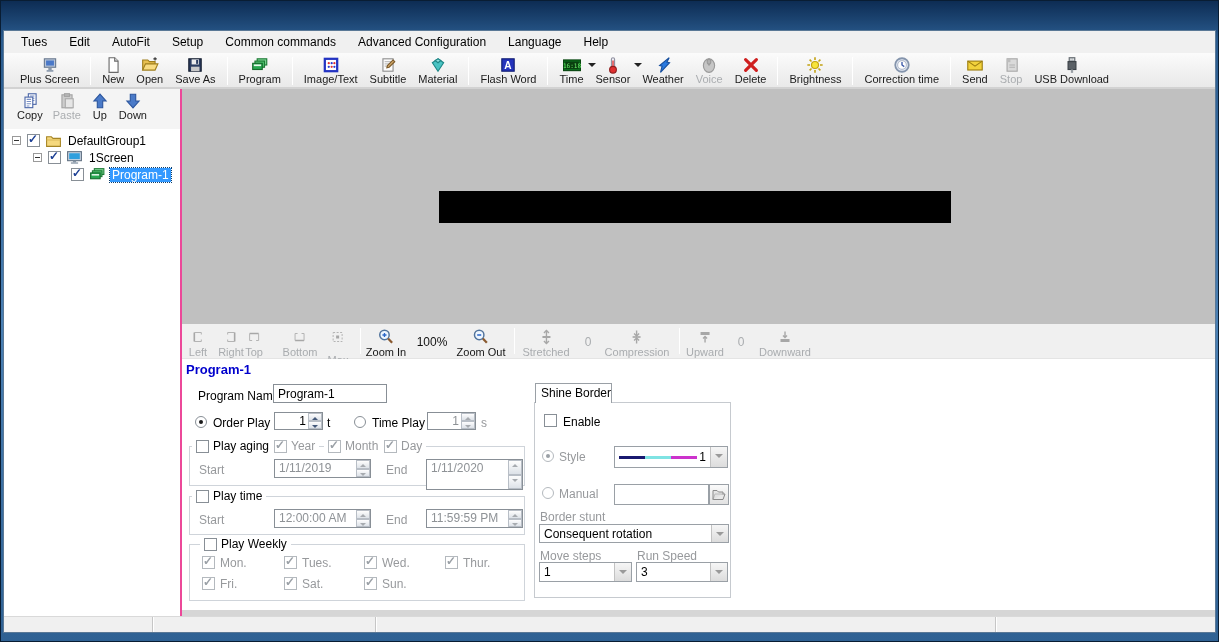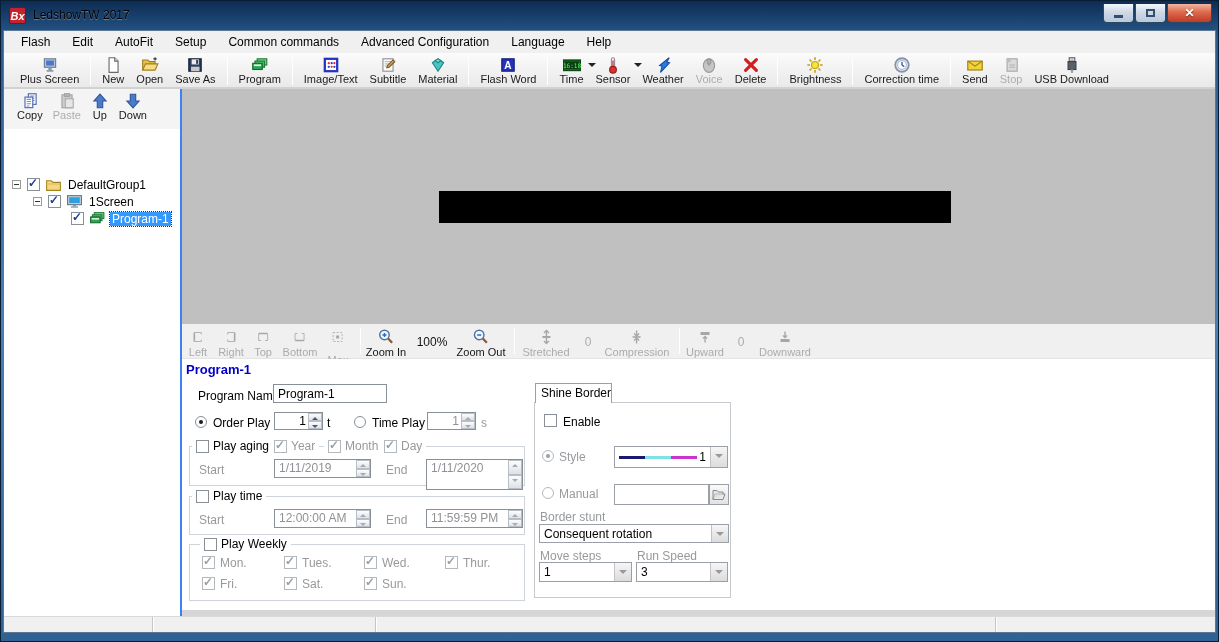--- a/index.html
+++ b/index.html
@@ -28,21 +28,21 @@
   .toolbar{height:36px;background:linear-gradient(#fbfbfb,#e9e9e9);border-bottom:2px solid #d2d2d2;display:flex;align-items:flex-start;padding:2px 0 0 10px;flex:none;}
   .tsep{width:1px;height:28px;background:#c4c4c4;border-right:1px solid #fff;margin:2px 5px 0 5px;flex:none;}
   .titem{display:flex;flex-direction:column;align-items:center;padding:0 6px;flex:none;position:relative;}
   .ticon{height:19px;display:flex;align-items:center;justify-content:center;}
   .tlabel{font-size:11px;color:#1a1a1a;white-space:nowrap;margin-top:-1px;}
   .titem.disabled .tlabel{color:#aaadb0;}
   .ticondd{position:absolute;right:-6px;top:8px;width:0;height:0;border:4px solid transparent;border-top-color:#222;}
 
   .main{flex:1;display:flex;min-height:0;}
   
-  .leftpanel{width:178px;flex:none;border-right:2px solid #3b82f6;background:#fff;display:flex;flex-direction:column;gap:44px;}
+  .leftpanel{width:178px;flex:none;border-right:2px solid #ec4899;background:#fff;display:flex;flex-direction:column;}
   .edittoolbar{height:40px;background:#f4f4f4;display:flex;align-items:flex-start;padding:2px 0 0 8px;flex:none;}
   .edittoolbar .titem{padding:0 5px;}
   .tree{flex:1;background:#fff;padding-top:3px;font-size:12px;}
   .trow{height:17px;display:flex;align-items:center;position:relative;}
   .expander{width:9px;height:9px;border:1px solid #9a9a9a;background:#fff;position:relative;flex:none;margin-right:6px;}
   .expander::after{content:"";position:absolute;left:1px;top:3px;width:5px;height:1px;background:#333;}
   .cb{width:13px;height:13px;border:1px solid #888f96;background:#fff;position:relative;flex:none;display:inline-block;}
   .cb.checked::after{content:"✓";position:absolute;left:0px;top:-2px;font-size:12px;font-weight:bold;color:#1c3f94;line-height:13px;}
   .cb.disabled{border-color:#b4b9be;}
   .cb.disabled.checked::after{color:#9aa0a6;}
@@ -101,39 +101,24 @@
 
   
   .statusbar{height:16px;flex:none;background:#f0f0f0;border-top:1px solid #d9d9d9;display:flex;}
   .sseg{border-right:1px solid #c6c6c6;box-shadow:1px 0 0 #fff;}
   svg{display:block;}
 </style>
 </head>
 <body>
 
 <div class="window">
-  <div class="titlebar">
-    <div class="logo">Bx</div>
-    <div class="wtitle">LedshowTW 2017</div>
-    <div class="winbtns">
-      <div class="wbtn">
-          <span class="g-min"></span>
-        </div>
-      <div class="wbtn">
-          <span class="g-max"></span>
-        </div>
-      <div class="wbtn close">
-          <span class="g-close">✕</span>
-        </div>
-    </div>
-  </div>
 
   <div class="app">
     <div class="menubar" id="menubar">
-        <div class="menu-item">Flash</div>
+        <div class="menu-item">Tues</div>
         <div class="menu-item">Edit</div>
         <div class="menu-item">AutoFit</div>
         <div class="menu-item">Setup</div>
         <div class="menu-item">Common commands</div>
         <div class="menu-item">Advanced Configuration</div>
         <div class="menu-item">Language</div>
         <div class="menu-item">Help</div>
       </div>
     <div class="toolbar" id="toolbar">
         <div class="titem">
@@ -442,21 +427,21 @@
             </div>
             <div class="zitem disabled" style="left: 49px;">
               <div class="ticon">
                 <svg width="16" height="16" viewBox="0 0 16 16">
                   <path d="M11.5 3.5v9" stroke="#a7a7a7" stroke-width="1.6"></path>
                   <path d="M4.5 3.5h7M4.5 12.5h7M4.5 3.5v2M4.5 10.5v2" stroke="#b4b4b4" fill="none"></path>
                 </svg>
               </div>
               <div class="zlabel">Right</div>
             </div>
-            <div class="zitem disabled" style="left: 81px; justify-content: flex-end;">
+            <div class="zitem disabled" style="left: 72px; justify-content: flex-end;">
               <div class="ticon">
                 <svg width="16" height="16" viewBox="0 0 16 16">
                   <path d="M3.5 4.5h9" stroke="#a7a7a7" stroke-width="1.6"></path>
                   <path d="M3.5 4.5v7M12.5 4.5v7M3.5 11.5h2.5M10 11.5h2.5" stroke="#b4b4b4" fill="none"></path>
                 </svg>
               </div>
               <div class="zlabel">Top</div>
             </div>
             <div class="zitem disabled" style="left: 118px;">
               <div class="ticon">

